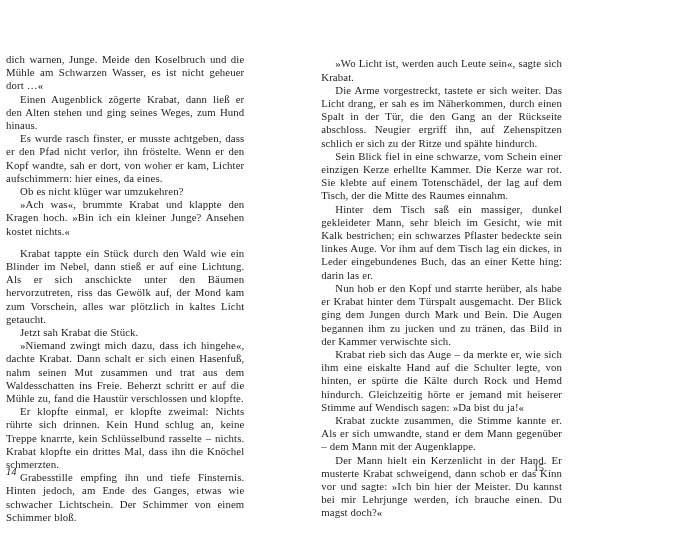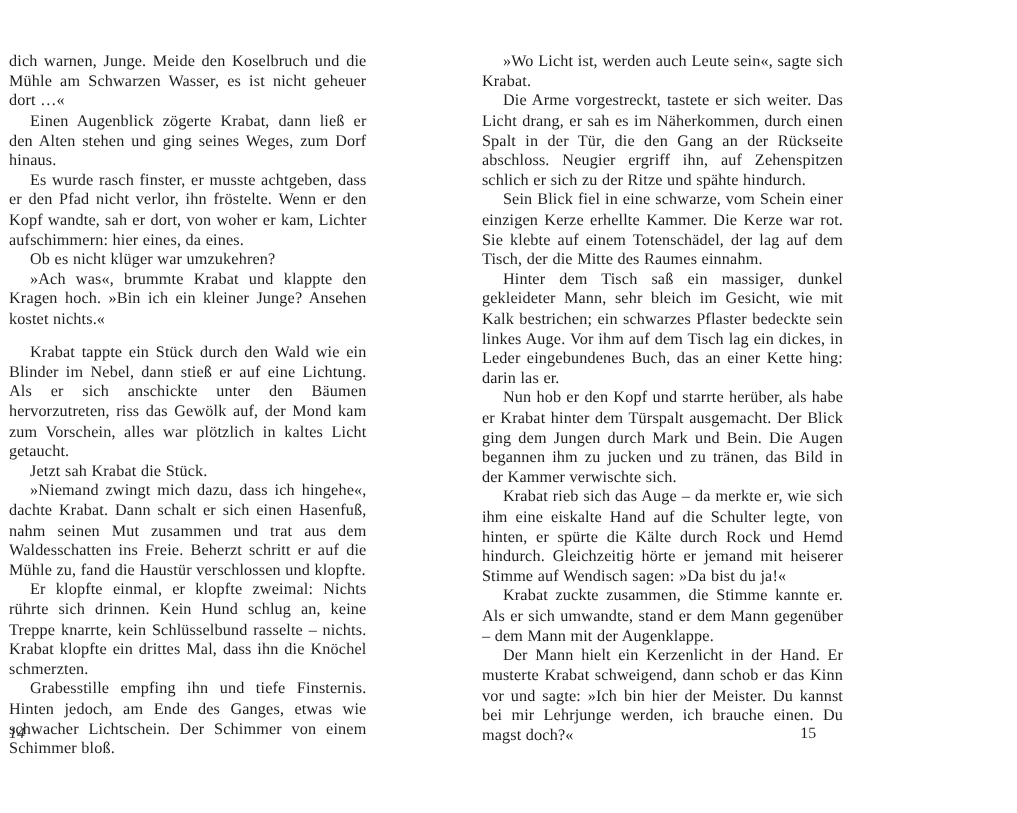--- a/index.html
+++ b/index.html
@@ -9,20 +9,21 @@
   }
   .spread {
     width: 568px;
     height: 542px;
     background: #ffffff;
     font-family: "Liberation Serif", "DejaVu Serif", serif;
     color: #1d1d1d;
     display: flex;
     position: relative;
     overflow: hidden;
+    align-items: center;
   }
   .page {
     box-sizing: border-box;
     width: 339px;
     position: relative;
   }
   .page-left  { padding: 35px 40px 0 6px; }
   .page-right { padding: 35px 6px 0 37px; }
   .para {
     margin: 0;
@@ -47,21 +48,21 @@
   .page-number-right { right: 24px; }
 </style>
 </head>
 <body>
 
 <div class="spread">
 
   <div class="page page-left">
     <div>
       <p class="para no-indent">dich warnen, Junge. Meide den Koselbruch und die Mühle am Schwarzen Wasser, es ist nicht geheuer dort …«</p>
-      <p class="para">Einen Augenblick zögerte Krabat, dann ließ er den Alten stehen und ging seines Weges, zum Dorf hinaus.</p>
+      <p class="para">Einen Augenblick zögerte Krabat, dann ließ er den Alten stehen und ging seines Weges, zum Hund hinaus.</p>
       <p class="para">Es wurde rasch finster, er musste achtgeben, dass er den Pfad nicht verlor, ihn fröstelte. Wenn er den Kopf wandte, sah er dort, von woher er kam, Lichter aufschimmern: hier eines, da eines.</p>
       <p class="para">Ob es nicht klüger war umzukehren?</p>
       <p class="para">»Ach was«, brummte Krabat und klappte den Kragen hoch. »Bin ich ein kleiner Junge? Ansehen kostet nichts.«</p>
       <p class="para section-break">Krabat tappte ein Stück durch den Wald wie ein Blinder im Nebel, dann stieß er auf eine Lichtung. Als er sich anschickte unter den Bäumen hervorzutreten, riss das Gewölk auf, der Mond kam zum Vorschein, alles war plötzlich in kaltes Licht getaucht.</p>
       <p class="para">Jetzt sah Krabat die Stück.</p>
       <p class="para">»Niemand zwingt mich dazu, dass ich hingehe«, dachte Krabat. Dann schalt er sich einen Hasenfuß, nahm seinen Mut zusammen und trat aus dem Waldesschatten ins Freie. Beherzt schritt er auf die Mühle zu, fand die Haustür verschlossen und klopfte.</p>
       <p class="para">Er klopfte einmal, er klopfte zweimal: Nichts rührte sich drinnen. Kein Hund schlug an, keine Treppe knarrte, kein Schlüsselbund rasselte – nichts. Krabat klopfte ein drittes Mal, dass ihn die Knöchel schmerzten.</p>
       <p class="para">Grabesstille empfing ihn und tiefe Finsternis. Hinten jedoch, am Ende des Ganges, etwas wie schwacher Lichtschein. Der Schimmer von einem Schimmer bloß.</p>
     </div>
     <div class="page-number page-number-left">14</div>

